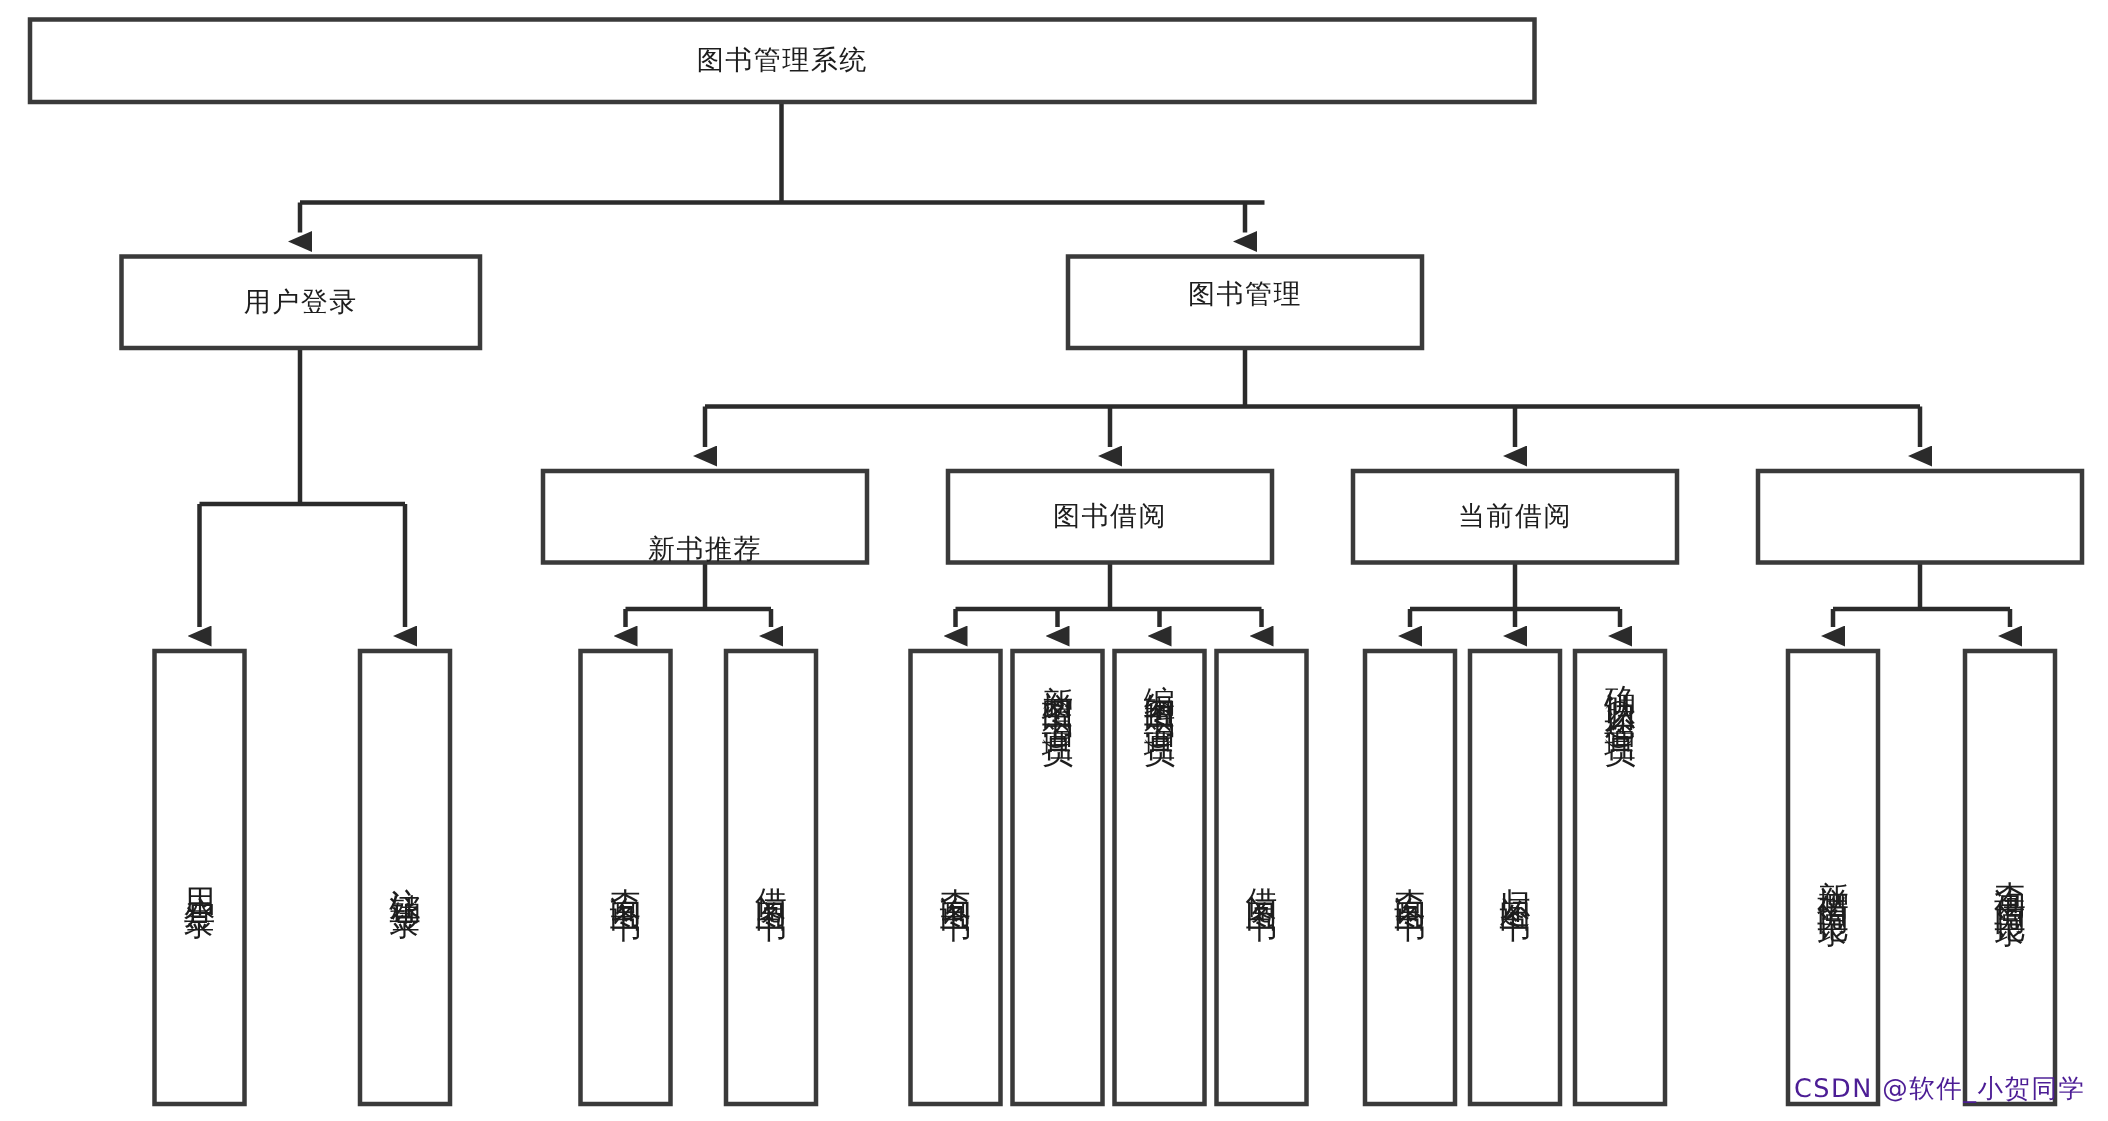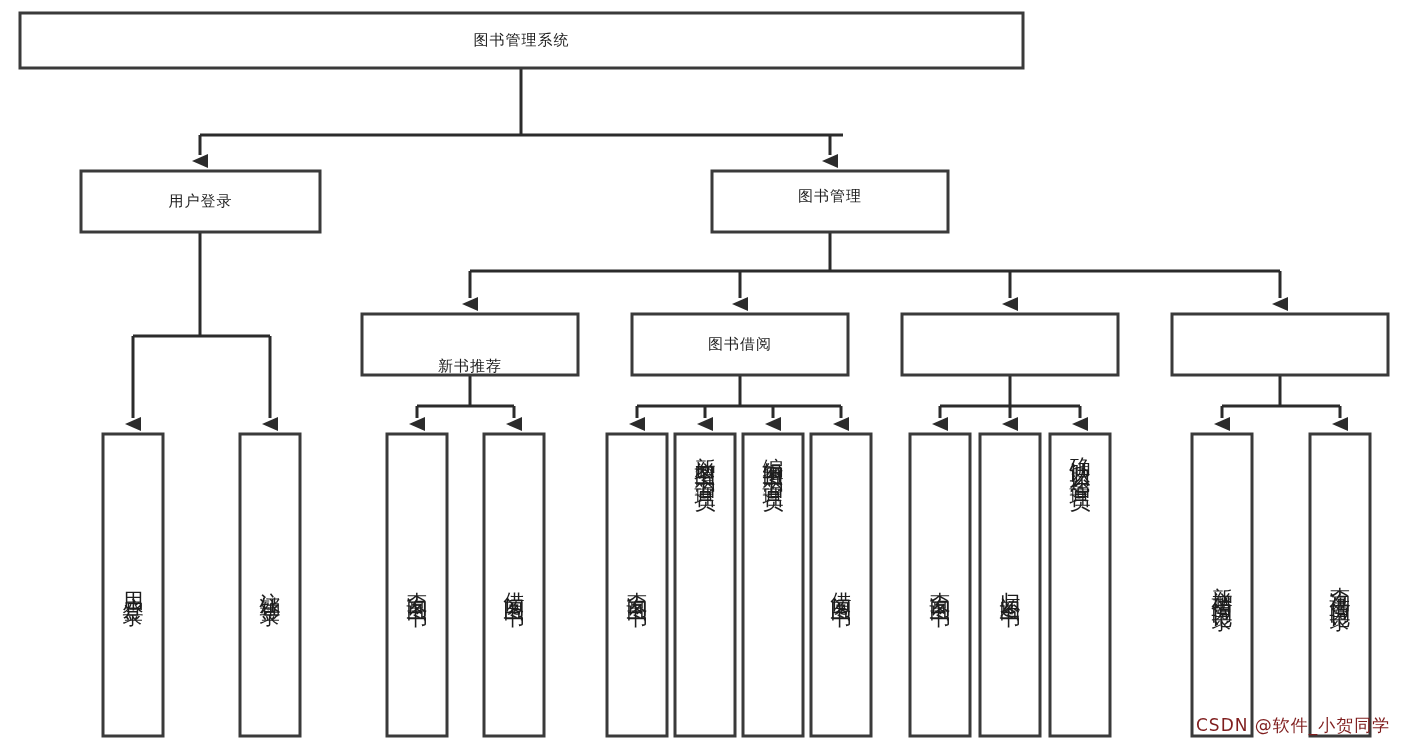--- a/index.html
+++ b/index.html
@@ -9,40 +9,40 @@
     color:#1a1a1a;
   }
   #stage{position:relative;width:1405px;height:747px;background:#fff;}
   svg#diagram{position:absolute;left:0;top:0;width:1405px;height:747px;}
   .nodebox{fill:#ffffff;stroke:#3a3a3a;stroke-width:3;}
   .connector{stroke:#2b2b2b;stroke-width:3;fill:none;}
   .arrowhead{fill:#2b2b2b;stroke:none;}
   .hlabel{
     position:absolute;
     display:flex;align-items:center;justify-content:center;
-    font-size:15px;line-height:1.1;color:#1d1d1d;
+    font-size:18px;line-height:1.1;color:#1d1d1d;
     letter-spacing:1px;
     white-space:nowrap;
     pointer-events:none;
   }
   .vlabel{
     position:absolute;
     display:flex;align-items:center;justify-content:center;
     writing-mode:vertical-rl;
     text-orientation:upright;
     font-size:21px;
     letter-spacing:5px;
     color:#1d1d1d;
     text-align:center;
     pointer-events:none;
   }
   .watermark{
     position:absolute;
     font-size:17px;
-    color:#7f1d1d;
+    color:#4c1d95;
     letter-spacing:1px;
     white-space:nowrap;
   }
 </style>
 </head>
 <body>
 
 <div id="stage">
 
   <svg id="diagram" viewBox="0 0 1405 747">
@@ -138,20 +138,21 @@
   <div class="hlabel" style="left:20px;top:13px;width:1003px;height:55px;">图书管理系统</div>
 
   <div class="hlabel" style="left:81px;top:171px;width:239px;height:61px;">用户登录</div>
 
   <div class="hlabel" style="left:712px;top:171px;width:236px;height:51px;">图书管理</div>
 
   <div class="hlabel" style="left:362px;top:314px;width:216px;height:61px;margin-top:22px;">新书推荐</div>
 
   <div class="hlabel" style="left:632px;top:314px;width:216px;height:61px;text-align:right;">图书借阅</div>
 
+  <div class="hlabel" style="left:902px;top:314px;width:216px;height:61px;">当前借阅</div>
 
 
   <div class="vlabel" style="left:103px;top:434px;width:60px;height:302px;">用户登录</div>
 
   <div class="vlabel" style="left:240px;top:434px;width:60px;height:302px;">注销登录</div>
 
   <div class="vlabel" style="left:387px;top:434px;width:60px;height:302px;">查询图书</div>
 
   <div class="vlabel" style="left:484px;top:434px;width:60px;height:302px;">借阅图书</div>
 

